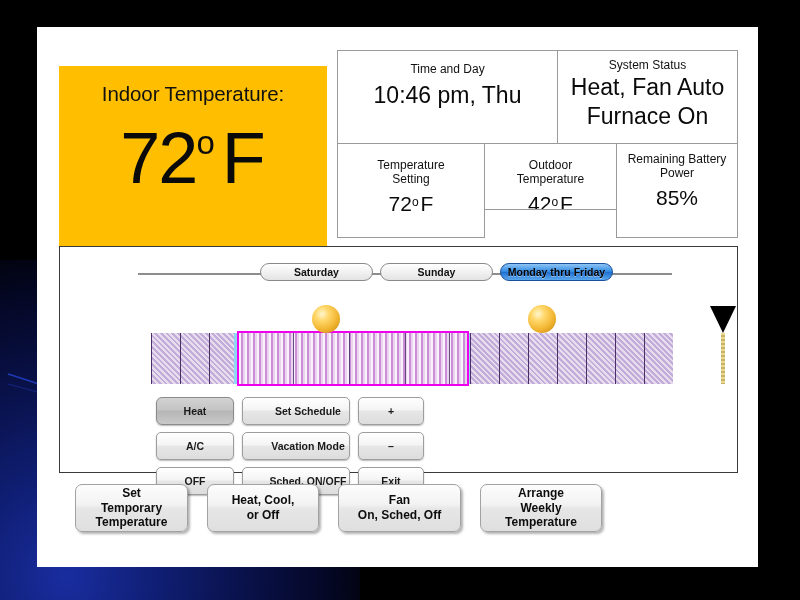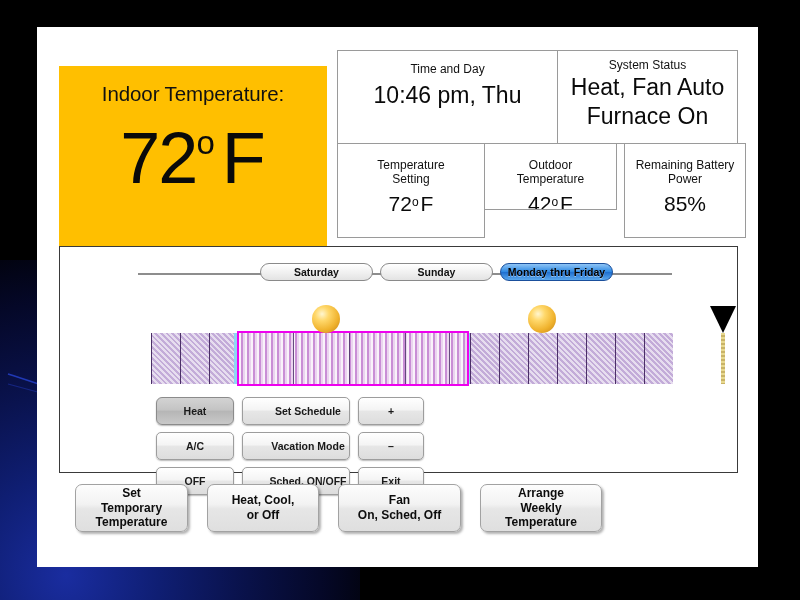--- a/index.html
+++ b/index.html
@@ -75,21 +75,21 @@
   .info-label { font-size: 12px; color: #111; text-align: center; line-height: 1.18; }
   .info-value { font-size: 23px; color: #0a0a0a; text-align: center; line-height: 1.16; }
   .info-value.small { font-size: 21px; }
   .info-value .deg { font-size: 12px; position: relative; top: -5px; }
   .info-value .unit { margin-left: 2px; }
 
   #cell-time      { left: 0;   top: 0;  width: 221px; height: 94px; padding-top: 11px; }
   #cell-status    { left: 220px; top: 0; width: 181px; height: 94px; padding-top: 7px; }
   #cell-setting   { left: 0;   top: 93px; width: 148px; height: 95px; padding-top: 14px; }
   #cell-outdoor   { left: 147px; top: 93px; width: 133px; height: 67px; padding-top: 14px; }
-  #cell-battery   { left: 279px; top: 93px; width: 122px; height: 95px; padding-top: 14px; margin-left: 8px; }
+  #cell-battery   { left: 279px; top: 93px; width: 122px; height: 95px; padding-top: 8px; }
   #cell-time .info-value, #cell-setting .info-value,
   #cell-outdoor .info-value, #cell-battery .info-value { margin-top: 6px; }
   #cell-status .info-value { margin-top: 2px; }
 
   
   #schedule-panel {
     position: absolute; left: 22px; top: 219px;
     width: 679px; height: 227px;
     background: #fff;
     border: 1.5px solid #3a3a3a;

